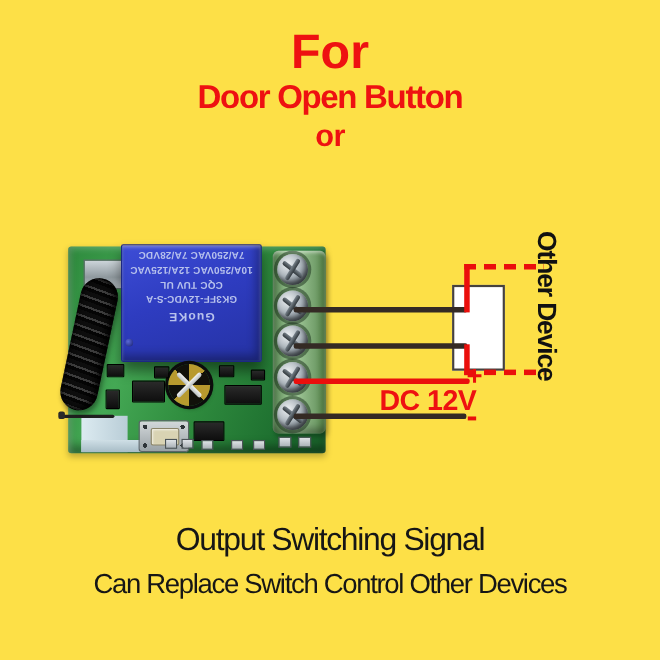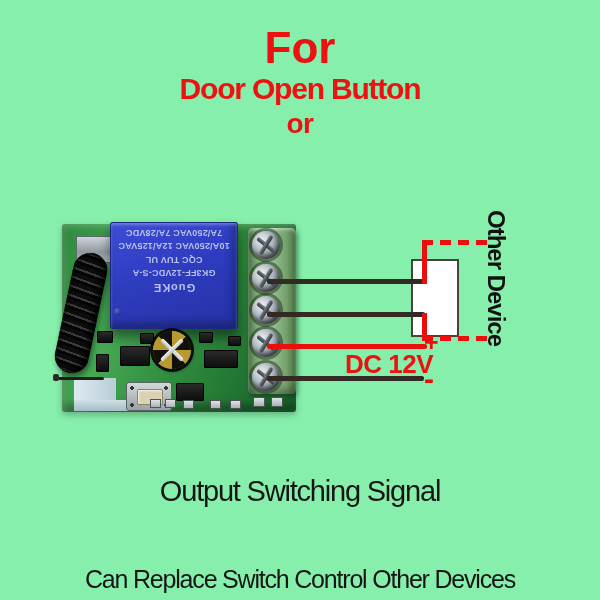--- a/index.html
+++ b/index.html
@@ -1,30 +1,30 @@
 <!DOCTYPE html>
 <html><head>
 <meta charset="utf-8">
 <style>
   html,body{margin:0;padding:0;background:#ffffff;}
-  .stage{position:relative;width:600px;height:600px;background:#86efac;overflow:hidden;
+  .stage{position:relative;width:600px;height:600px;background:#fde047;overflow:hidden;
          font-family:"Liberation Sans", sans-serif;}
   .abs{position:absolute;}
 
   
   .red-line{left:0;right:0;text-align:center;color:#ee1111;font-weight:700;line-height:1;}
   .h1{top:26px;font-size:44px;letter-spacing:0px;}
   .h2{top:74px;font-size:30px;letter-spacing:-1.2px;}
   .h3{top:110px;font-size:28px;letter-spacing:-0.5px;}
   .h4{top:141px;font-size:30px;letter-spacing:-1.5px;}
 
   
   .cap{left:0;right:0;text-align:center;color:#161616;font-weight:400;line-height:1.1;}
   .cap1{top:476px;font-size:29px;letter-spacing:-1.2px;}
-  .cap2{top:518px;font-size:25px;letter-spacing:-1.2px;margin-top:48px;}
+  .cap2{top:518px;font-size:25px;letter-spacing:-1.2px;}
 
   
   .board{left:62px;top:224px;width:234px;height:188px;border-radius:3px;z-index:1;
     background:linear-gradient(112deg,#2e8a3d,#44a854 30%,#2f8c3e 55%,#1d6e2f 85%,#1a632b);
     box-shadow:inset 2px 2px 6px rgba(255,255,255,.25), inset 0 -7px 9px rgba(0,0,0,.38), 0 3px 6px rgba(0,0,0,.25);}
   .edge-strip{left:74px;top:378px;width:42px;height:33px;z-index:2;
     background:linear-gradient(90deg,#dcebf1,#b9cdd7);}
   .edge-strip2{left:74px;top:400px;width:96px;height:11px;z-index:2;
     background:linear-gradient(180deg,#cfdfe6,#a7bcc6);}
   .shield{left:76px;top:236px;width:48px;height:25px;z-index:2;border:1px solid #5f686c;

